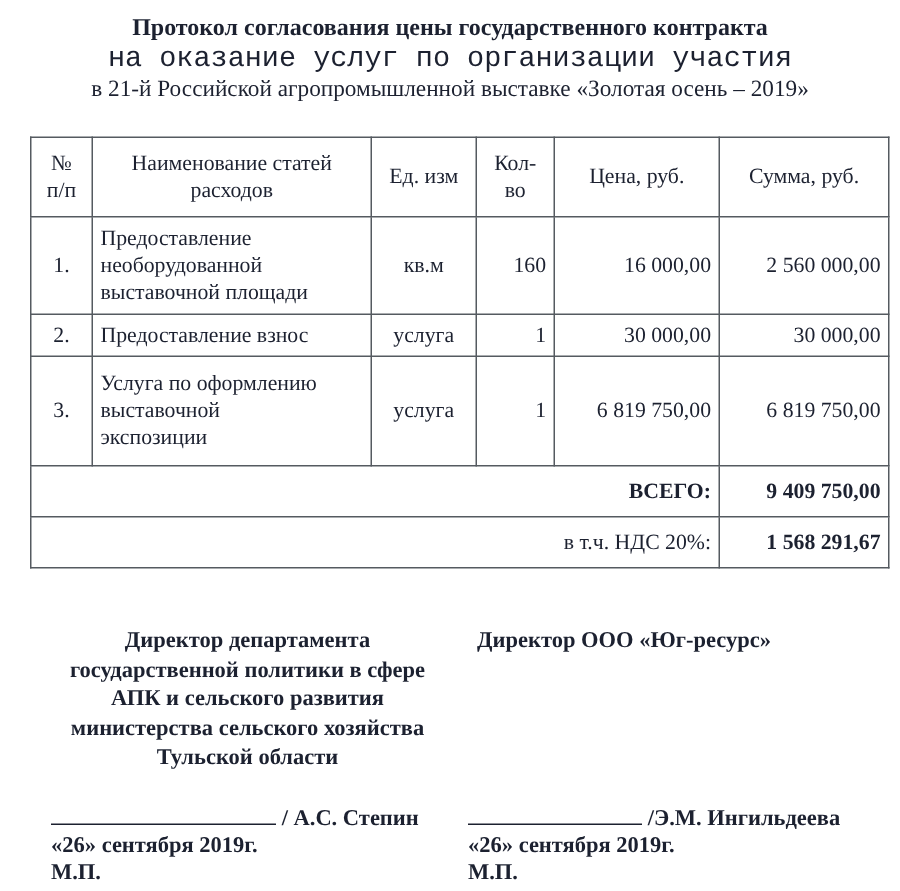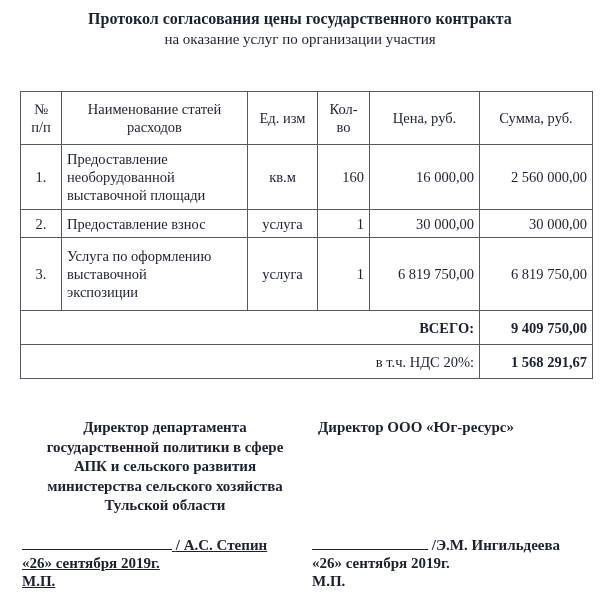--- a/index.html
+++ b/index.html
@@ -3,21 +3,21 @@
 <meta charset="utf-8">
 <style>
   html, body { margin: 0; padding: 0; background: #ffffff; }
   body {
     width: 600px; height: 594px; position: relative; overflow: hidden;
     font-family: "Liberation Serif", "DejaVu Serif", serif;
     color: #1c2130;
   }
   .title-block { position: absolute; left: 0; top: 8px; width: 600px; text-align: center; }
   .title-block .t1 { font-weight: bold; font-size: 16px; line-height: 21px; }
-  .title-block .t2 { font-size: 15px; line-height: 20px; }
+  .title-block .t2 { font-size: 19px; line-height: 20px; font-family: Liberation Mono, monospace; }
   .title-block .t3 { font-size: 15.5px; line-height: 21px; }
 
   table.price {
     position: absolute; left: 20px; top: 91px;
     width: 573px; border-collapse: collapse; table-layout: fixed;
     font-size: 14.5px; color: #1c2130;
   }
   table.price td, table.price th {
     border: 1.3px solid #555a60; padding: 0 5px; font-weight: normal;
     vertical-align: middle; line-height: 18px;
@@ -42,32 +42,33 @@
     position: absolute; left: 20px; top: 418px; width: 290px;
     text-align: center; font-weight: bold; font-size: 15px; line-height: 19.5px;
   }
   .sig-right-title {
     position: absolute; left: 318px; top: 418px; width: 260px;
     text-align: left; font-weight: bold; font-size: 15px; line-height: 19.5px;
   }
   .sig-block {
     position: absolute; font-weight: bold; font-size: 15px; line-height: 18px;
   }
-  .sig-left { left: 22px; top: 534px; text-decoration: underline; }
+  .sig-left { left: 34px; top: 534px; }
   .sig-right { left: 312px; top: 534px; }
   .sig-line { display: inline-block; border-bottom: 1.3px solid #1c2130; height: 15px; vertical-align: baseline; }
   .sig-left .sig-line { width: 150px; }
   .sig-right .sig-line { width: 116px; }
 </style>
 </head>
 <body>
 
 <div class="title-block">
   <div class="t1">Протокол согласования цены государственного контракта</div>
   <div class="t2">на оказание услуг по организации участия</div>
+  <div class="t3">в 21-й Российской агропромышленной выставке «Золотая осень – 2019»</div>
 </div>
 
 <table class="price">
   <tbody>
       <tr class="h-row">
     <th class="c-num">
       <span>№</span><br>
       <span>п/п</span>
     </th>
     <th class="c-name" style="text-align:center">

